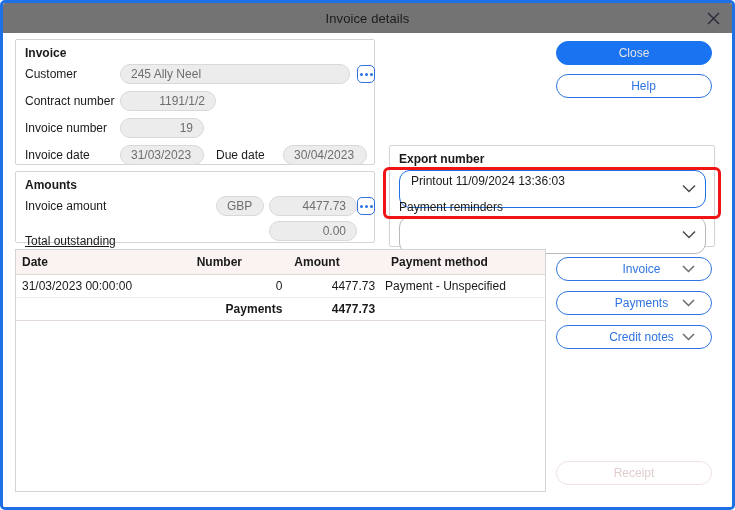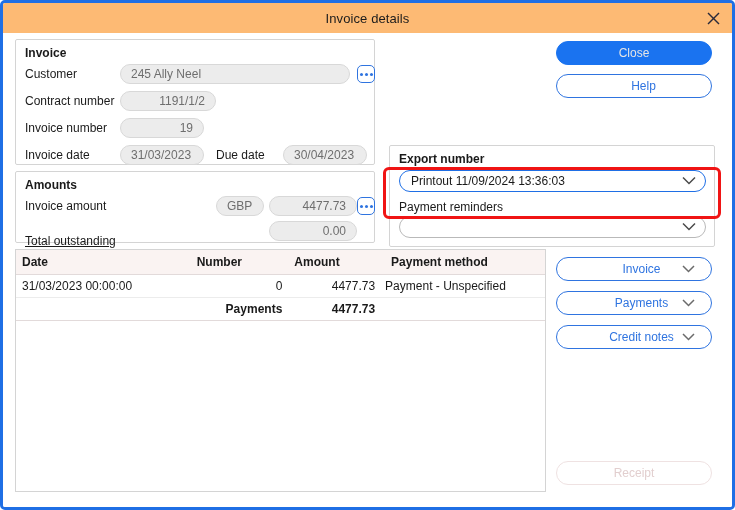--- a/index.html
+++ b/index.html
@@ -24,21 +24,21 @@
     height: 510px;
     box-sizing: border-box;
     border: 3px solid #1f6fe5;
     border-radius: 5px;
     background: #ffffff;
     overflow: hidden;
   }
   .titlebar {
     position: relative;
     height: 30px;
-    background: #fdba74;
+    background: #737373;
     display: flex;
     align-items: center;
     justify-content: center;
   }
   .titlebar-text {
     font-size: 13px;
     color: #1c1c1c;
     letter-spacing: .1px;
   }
   .close-icon {
@@ -126,21 +126,21 @@
     width: 3px; height: 3px;
     border-radius: 50%;
     background: #2f74e0;
     display: block;
   }
 
   
   .combo {
     position: absolute;
     box-sizing: border-box;
-    height: 22px;
+    height: 38px;
     border: 1px solid #b9b9b9;
     border-radius: 11px;
     background: #ffffff;
     font-size: 12px;
     color: #1a1a1a;
     line-height: 20px;
     padding: 0 26px 0 11px;
     white-space: nowrap;
     overflow: hidden;
     cursor: pointer;

